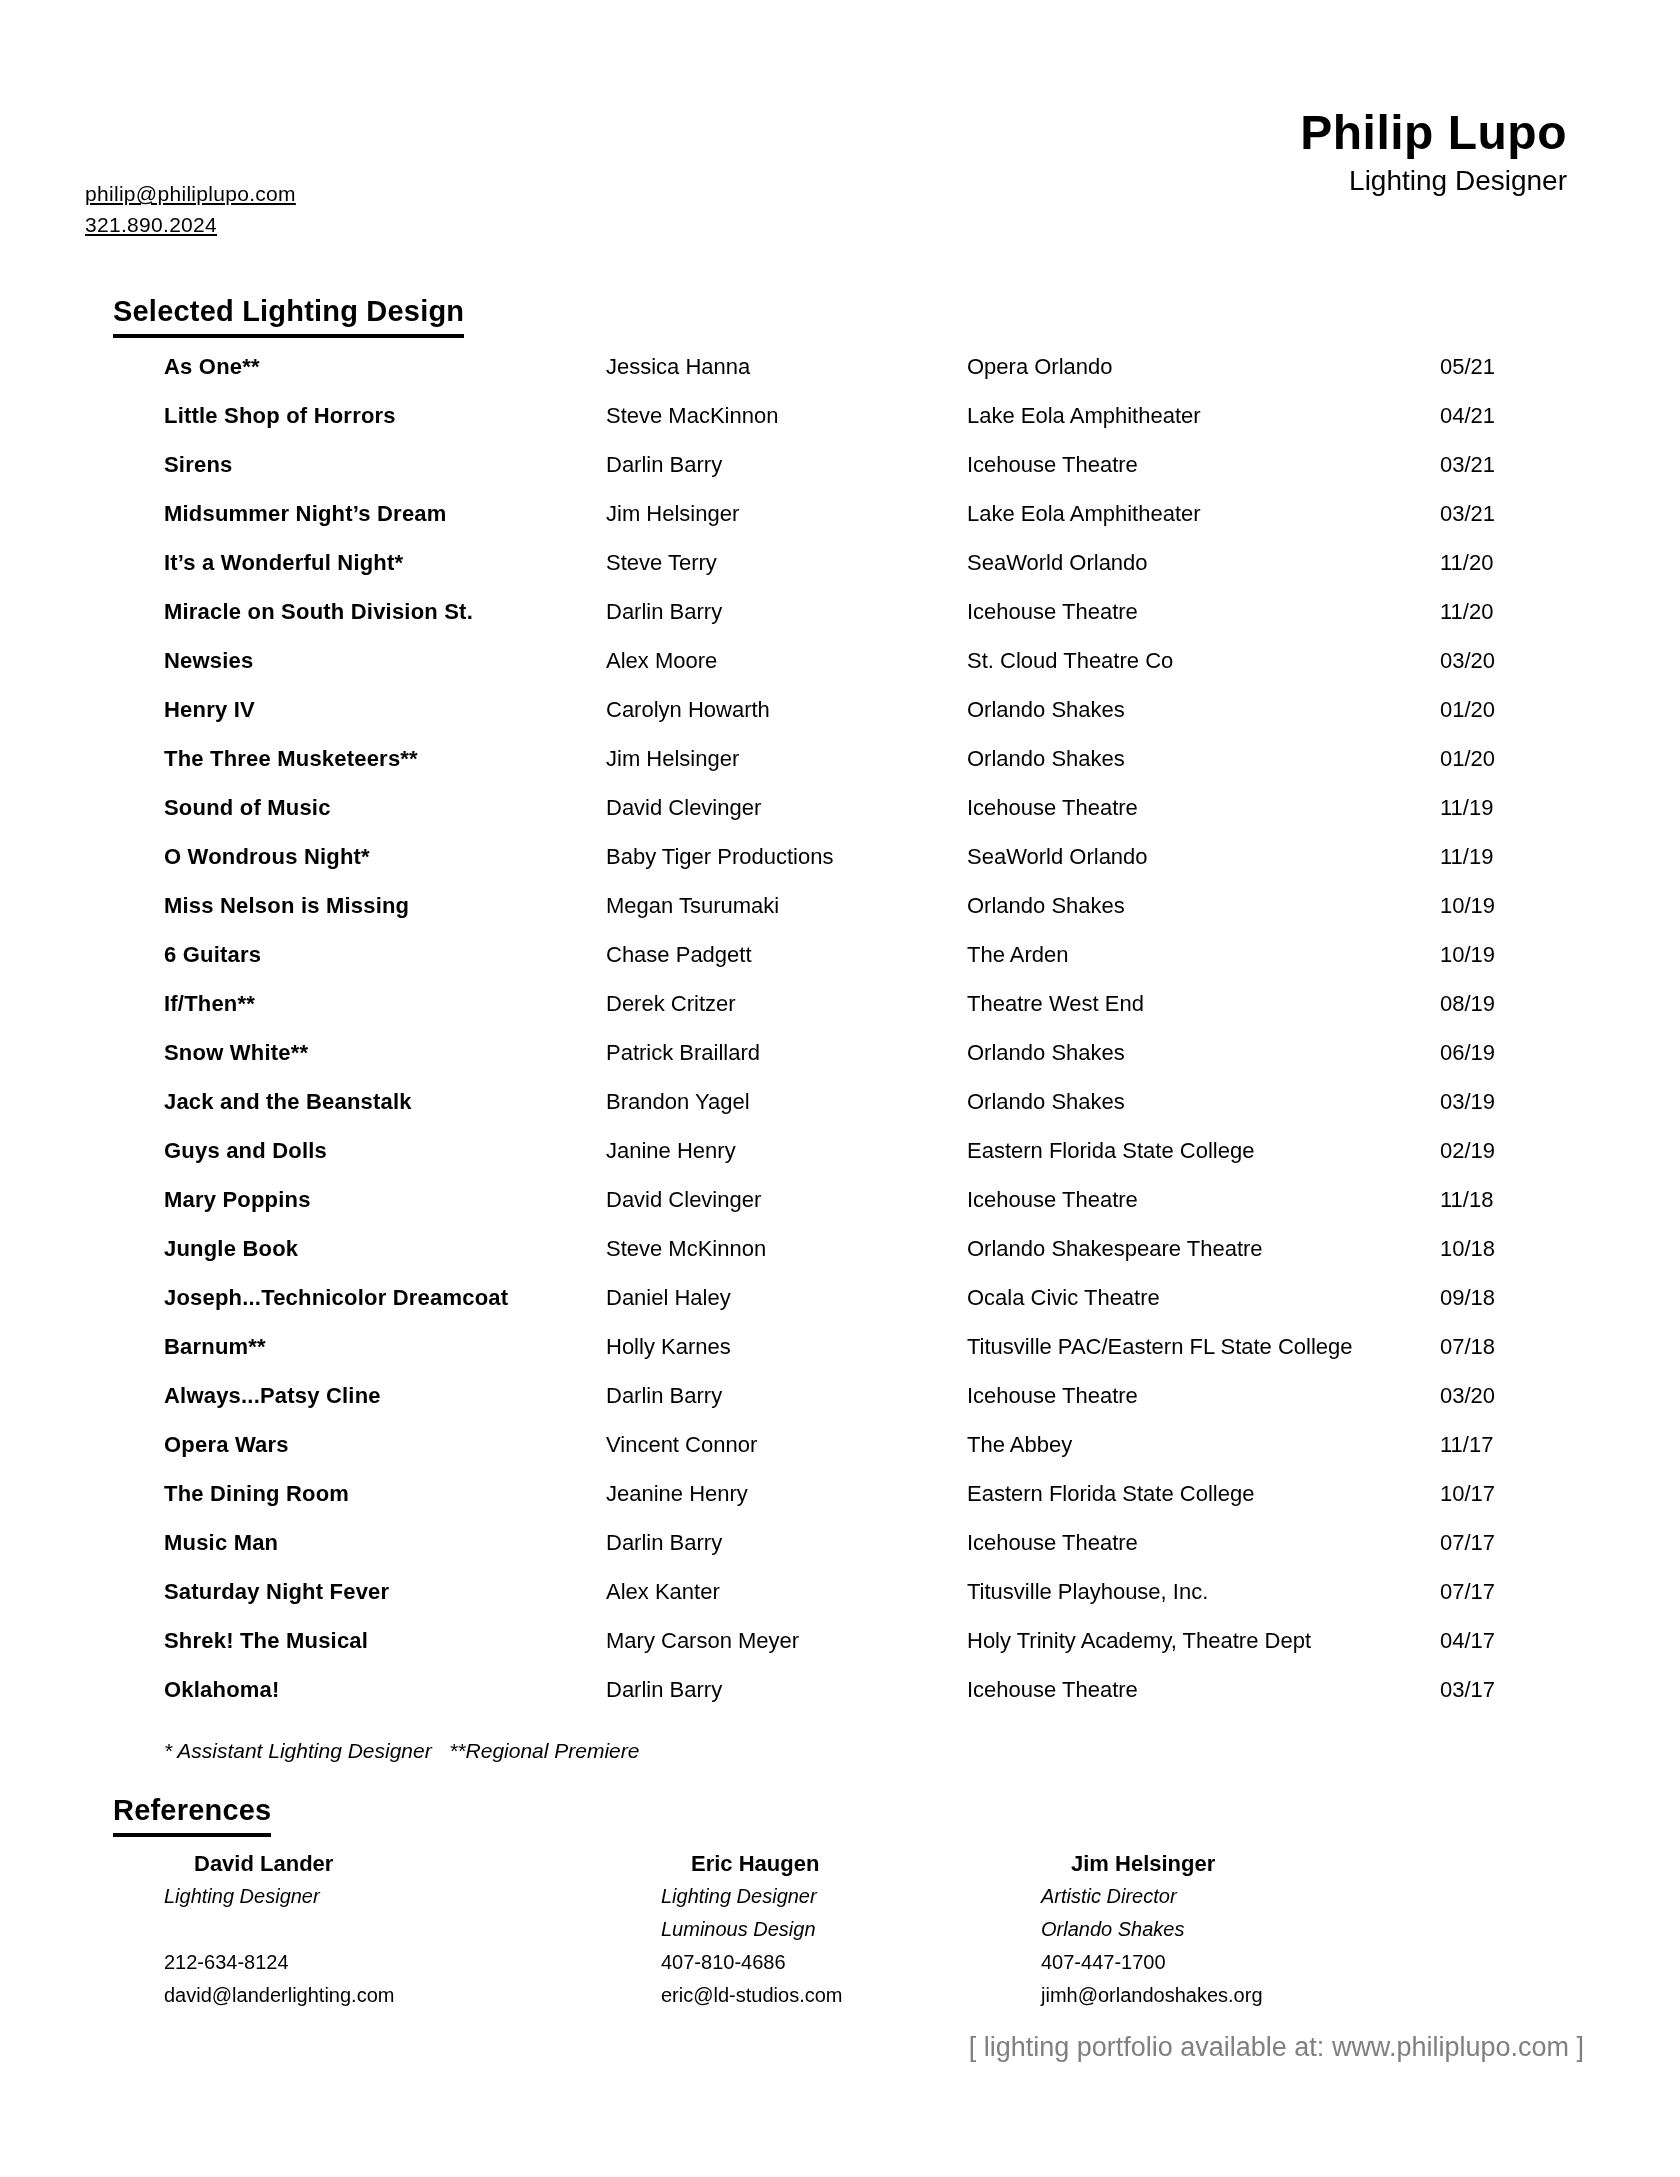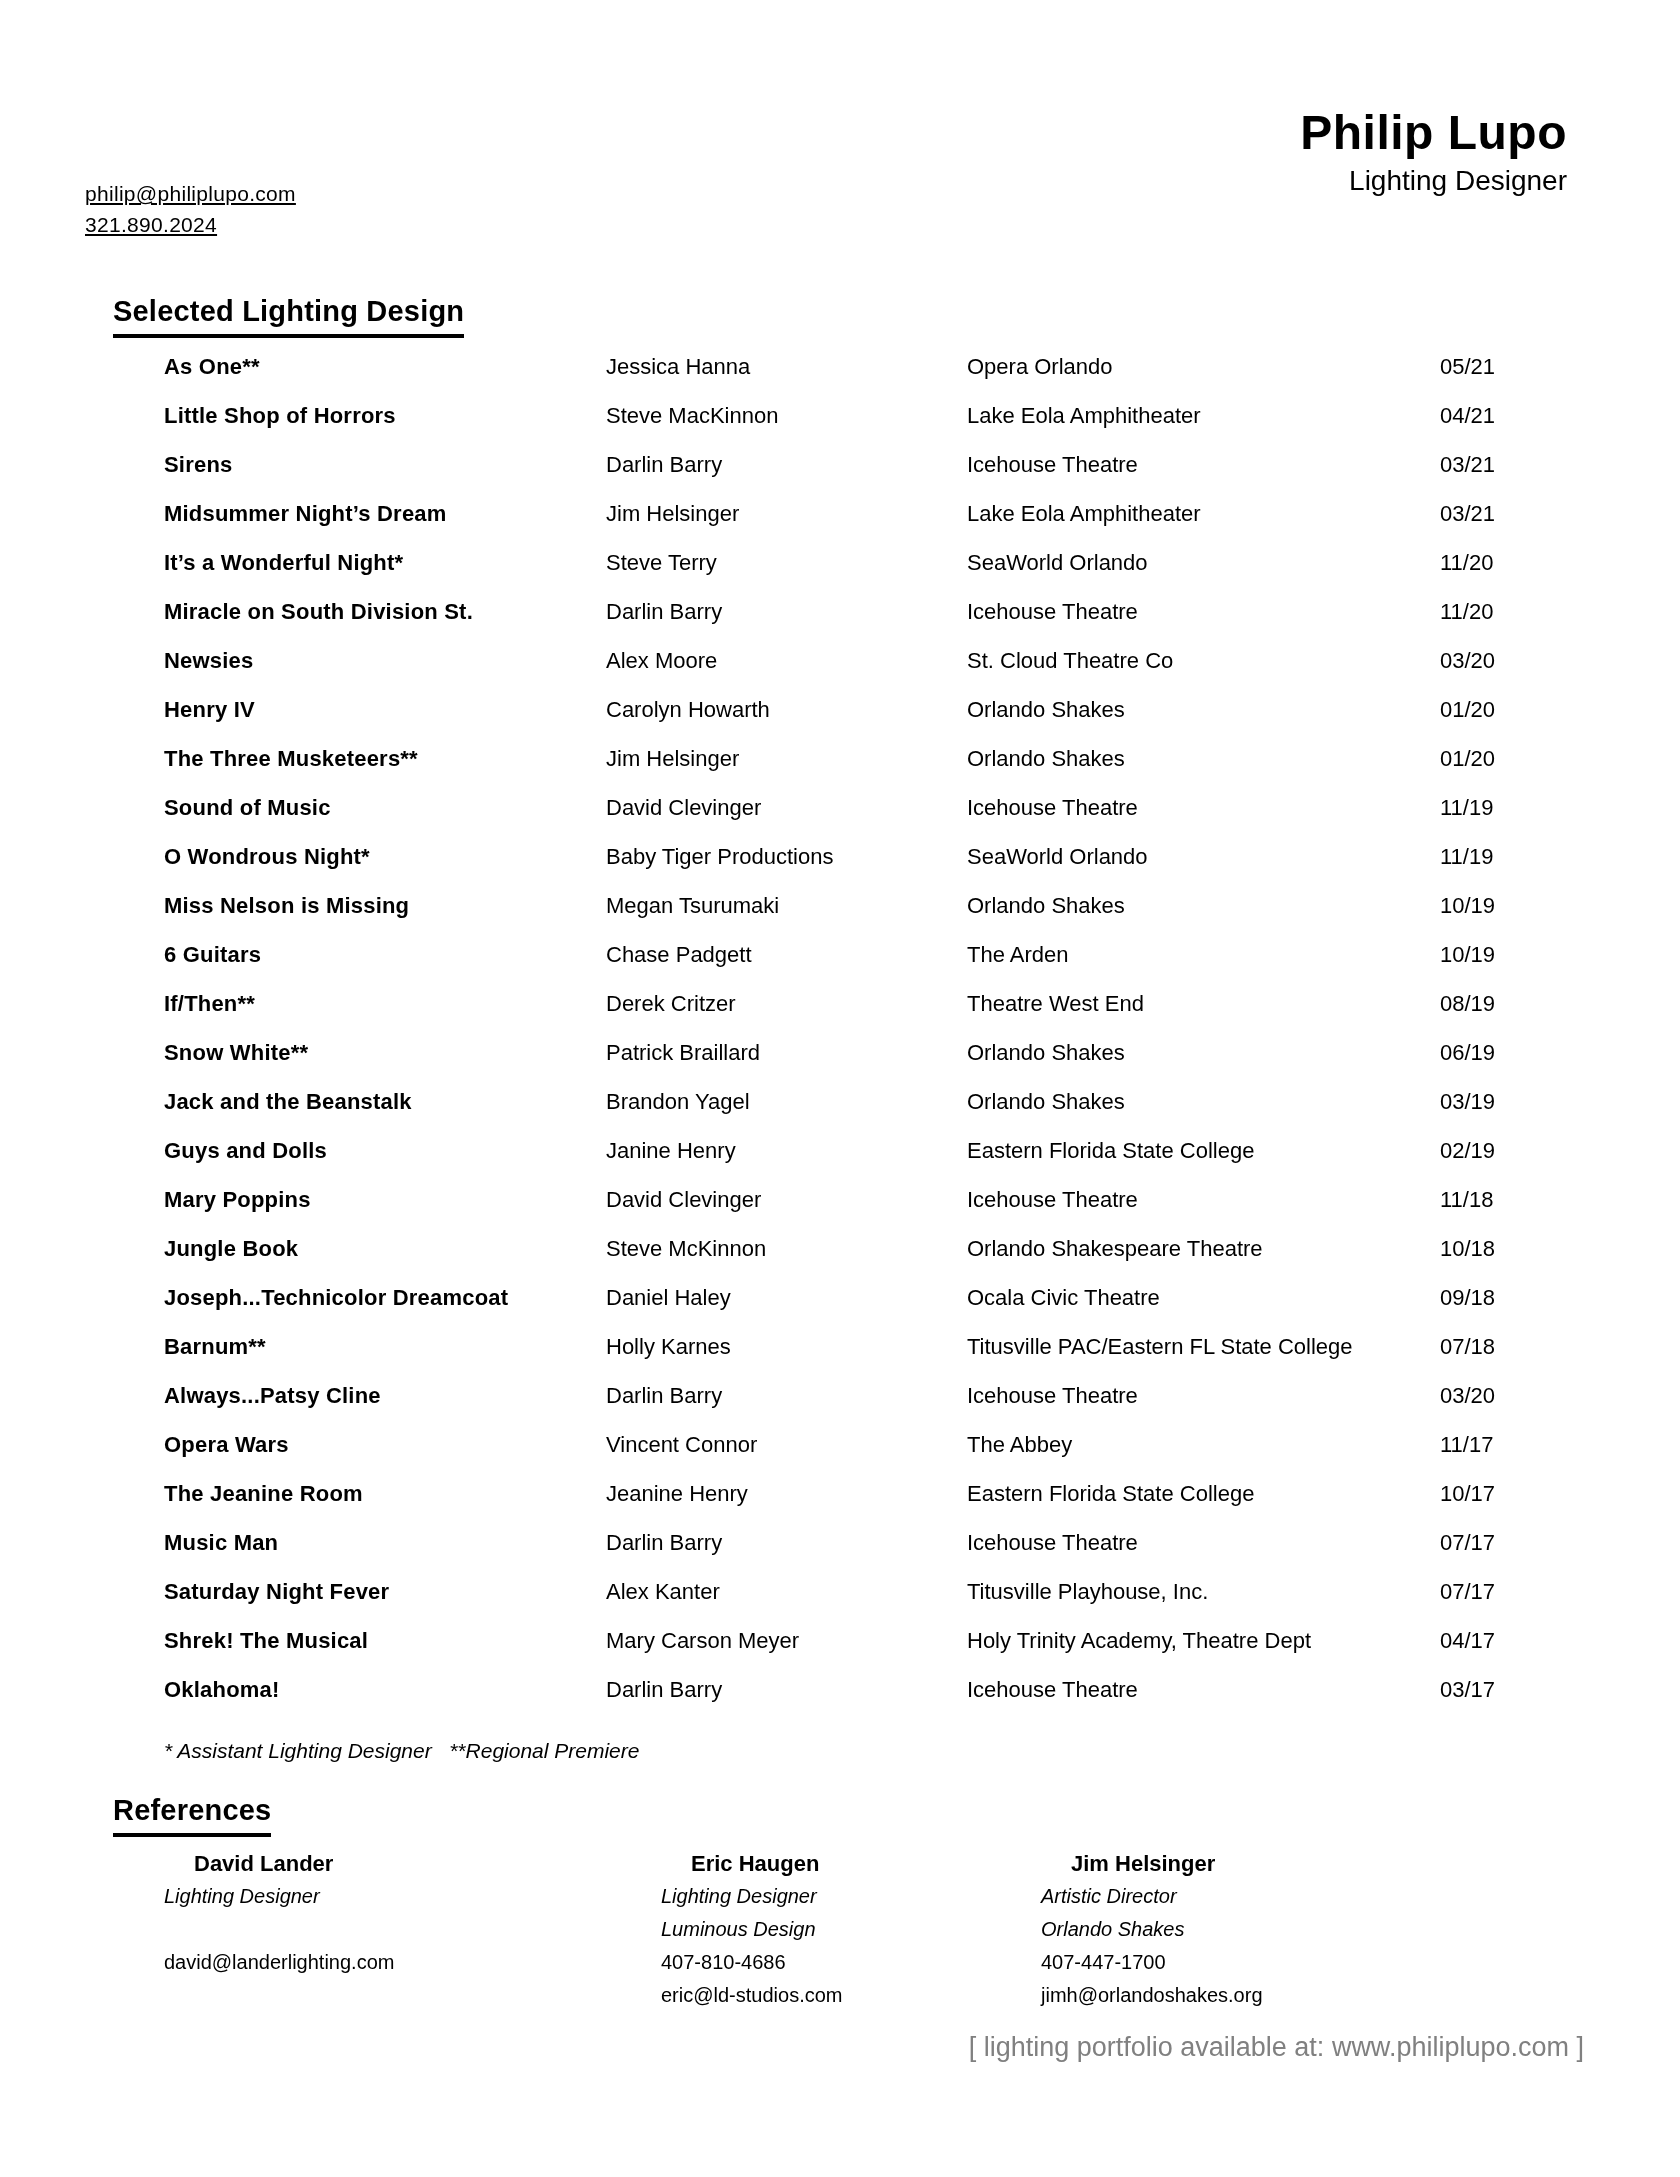--- a/index.html
+++ b/index.html
@@ -277,21 +277,21 @@
   </div>
 
   <div class="credit-row">
     <div class="credit-show">Opera Wars</div>
     <div class="credit-director">Vincent Connor</div>
     <div class="credit-venue">The Abbey</div>
     <div class="credit-date">11/17</div>
   </div>
 
   <div class="credit-row">
-    <div class="credit-show">The Jeanine Room</div>
+    <div class="credit-show">The Dining Room</div>
     <div class="credit-director">Jeanine Henry</div>
     <div class="credit-venue">Eastern Florida State College</div>
     <div class="credit-date">10/17</div>
   </div>
 
   <div class="credit-row">
     <div class="credit-show">Music Man</div>
     <div class="credit-director">Darlin Barry</div>
     <div class="credit-venue">Icehouse Theatre</div>
     <div class="credit-date">07/17</div>
@@ -323,20 +323,21 @@
 
   <div class="section-heading heading-references">References</div>
 
   <div class="references-list">
   <div class="ref-card">
     <div class="ref-name">David Lander</div>
     <div class="ref-lines">
           <div class="ref-line">Lighting Designer</div>
           <div class="ref-line"></div>
         </div>
+    <div class="ref-contact">212-634-8124</div>
     <div class="ref-contact">david@landerlighting.com</div>
   </div>
 
   <div class="ref-card">
     <div class="ref-name">Eric Haugen</div>
     <div class="ref-lines">
           <div class="ref-line">Lighting Designer</div>
           <div class="ref-line">Luminous Design</div>
         </div>
     <div class="ref-contact">407-810-4686</div>

